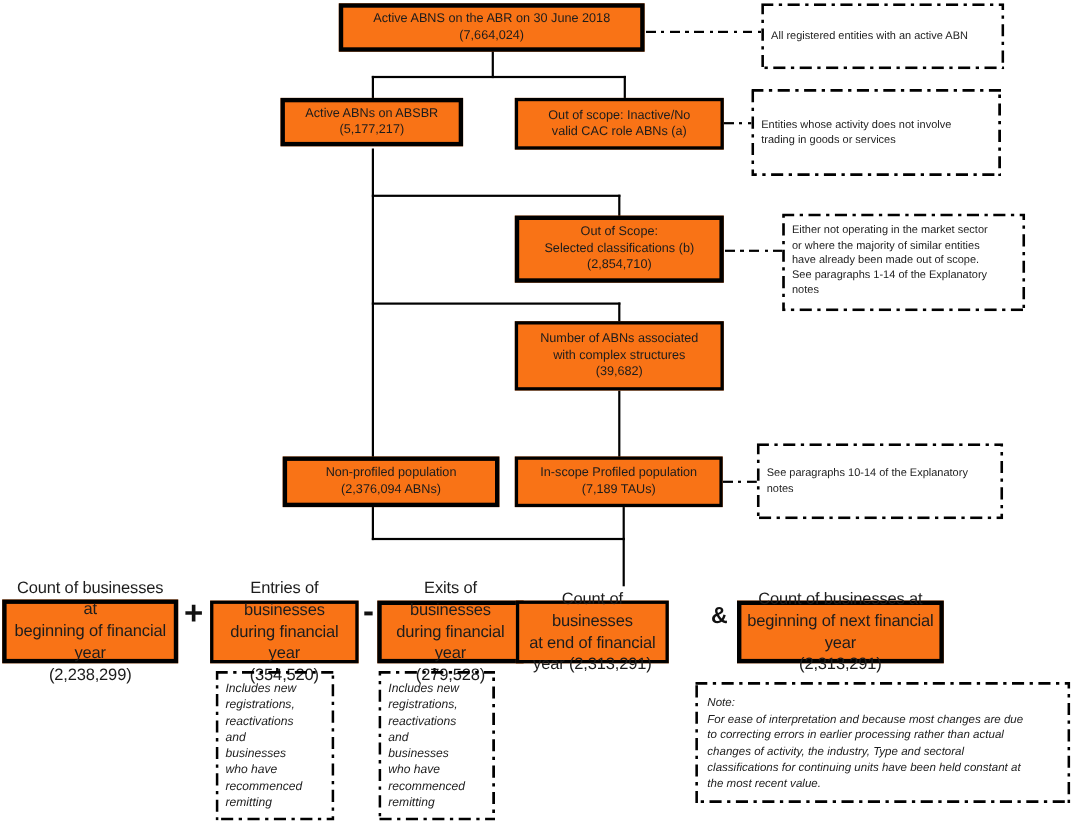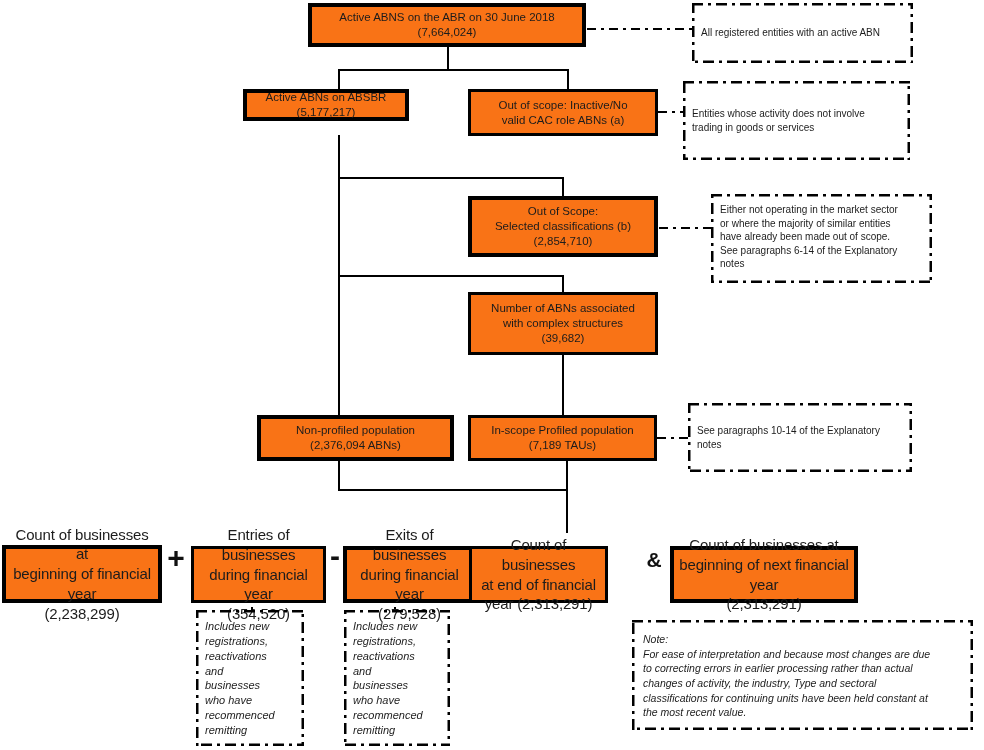--- a/index.html
+++ b/index.html
@@ -62,21 +62,21 @@
   <div class="dashline-h" style="left:587px;top:28px;width:105px"></div>
   <div class="dashline-h" style="left:658px;top:111px;width:25px"></div>
   <div class="dashline-h" style="left:659px;top:227px;width:52px"></div>
   <div class="dashline-h" style="left:657px;top:437px;width:31px"></div>
   <div class="dashline-v" style="left:251px;top:589px;height:21px"></div>
   <div class="dashline-v" style="left:394px;top:589px;height:21px"></div>
 
   <div class="box thick" style="left:308px;top:3px;width:278px;height:44px">Active ABNS on the ABR on 30 June 2018
 (7,664,024)</div>
 
-  <div class="box thick" style="left:243px;top:89px;width:166px;height:32px">Active ABNs on ABSBR
+  <div class="box thick" style="left:255px;top:89px;width:166px;height:44px">Active ABNs on ABSBR
 (5,177,217)</div>
 
   <div class="box" style="left:468px;top:89px;width:190px;height:47px">Out of scope: Inactive/No
 valid CAC role ABNs (a)</div>
 
   <div class="box thick" style="left:468px;top:196px;width:190px;height:61px">Out of Scope:
 Selected classifications (b)
 (2,854,710)</div>
 
   <div class="box" style="left:468px;top:292px;width:190px;height:63px">Number of ABNs associated
@@ -132,21 +132,21 @@
 trading in goods or services</div>
   </div>
 
   <div class="anno" style="left:711px;top:194px;width:221px;height:89px">
     <svg>
         <rect width="100%" height="100%"></rect>
       </svg>
     <div class="anno-text topalign">Either not operating in the market sector
 or where the majority of similar entities
 have already been made out of scope.
-See paragraphs 6-14 of the Explanatory
+See paragraphs 1-14 of the Explanatory
 notes</div>
   </div>
 
   <div class="anno" style="left:688px;top:403px;width:224px;height:69px">
     <svg>
         <rect width="100%" height="100%"></rect>
       </svg>
     <div class="anno-text">See paragraphs 10-14 of the Explanatory
 notes</div>
   </div>

